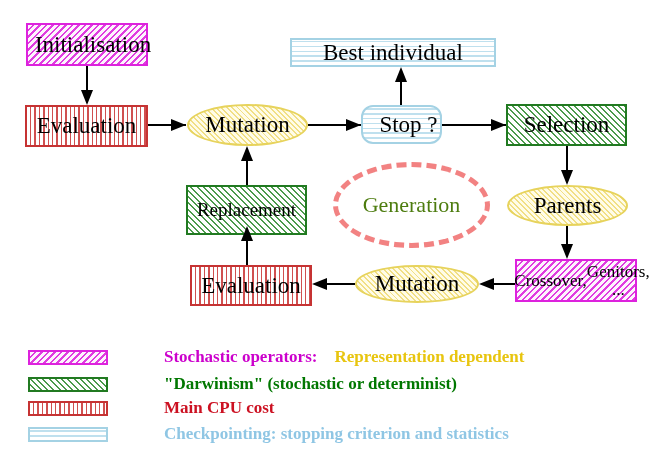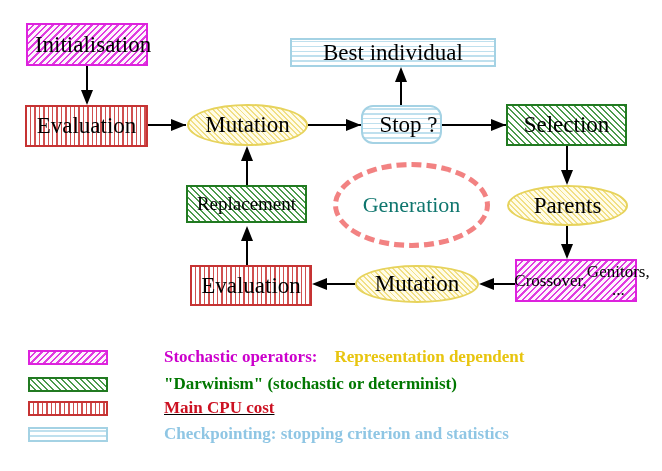--- a/index.html
+++ b/index.html
@@ -41,21 +41,21 @@
   .ah{position:absolute;width:0;height:0;}
   .ah-down{border-left:6px solid transparent;border-right:6px solid transparent;border-top:15px solid #000;}
   .ah-up{border-left:6px solid transparent;border-right:6px solid transparent;border-bottom:15px solid #000;}
   .ah-left{border-top:6px solid transparent;border-bottom:6px solid transparent;border-right:15px solid #000;}
   .ah-right{border-top:6px solid transparent;border-bottom:6px solid transparent;border-left:15px solid #000;}
   
   #generation{
     position:absolute;left:333px;top:162px;width:157px;height:86px;box-sizing:border-box;
     border:5px dashed #f28282;border-radius:50%;
     display:flex;align-items:center;justify-content:center;
-    color:#0f766e;font-size:22px;
+    color:#4d7c0f;font-size:22px;
   }
   
   .lrow{position:absolute;left:28px;display:flex;align-items:center;}
   .swatch{width:80px;height:15px;box-sizing:border-box;flex:0 0 auto;}
   .ltext{margin-left:56px;font-size:17px;font-weight:bold;white-space:pre;}
   .small2{font-size:17px;}
 </style>
 </head>
 <body>
 
@@ -77,21 +77,21 @@
 
   <div class="node hatch-magenta" style="left:515px;top:259px;width:122px;height:43px;flex-direction:row;font-size:16px;">
     <span class="small2">Crossover,</span>
     <span class="small2">Genitors, ...</span>
   </div>
 
   <div class="node hatch-yellow ellipse" style="left:355px;top:265px;width:124px;height:38px;">Mutation</div>
 
   <div class="node hatch-red" style="left:190px;top:265px;width:122px;height:41px;">Evaluation</div>
 
-  <div class="node hatch-green" style="left:186px;top:185px;width:121px;height:38px;font-size:19px;">Replacement</div>
+  <div class="node hatch-green" style="left:186px;top:185px;width:121px;height:50px;font-size:19px;">Replacement</div>
 
   <div id="generation">Generation</div>
 
   <div class="line lv" style="left:86px;top:66px;height:25px;"></div>
   <div class="ah ah-down" style="left:81px;top:90px;"></div>
 
   <div class="line lh" style="left:148px;top:124px;width:38px;"></div>
   <div class="ah ah-right" style="left:171px;top:119px;"></div>
 
   <div class="line lh" style="left:308px;top:124px;width:53px;"></div>
@@ -124,21 +124,21 @@
   <div class="lrow" style="top:347px;">
     <div class="swatch hatch-magenta"></div>
     <div class="ltext"><span style="color:#cc00cc;">Stochastic operators:</span><span>  </span><span style="color:#e8c50f;">Representation dependent</span></div>
   </div>
 
   <div class="lrow" style="top:374px;">
     <div class="swatch hatch-green"></div>
     <div class="ltext" style="color:#007700;">"Darwinism" (stochastic or determinist)</div>
   </div>
 
-  <div class="lrow" style="top:398px;text-decoration:underline;">
+  <div class="lrow" style="top:398px;">
     <div class="swatch hatch-red"></div>
     <div class="ltext" style="color:#cc1122;">Main CPU cost</div>
   </div>
 
   <div class="lrow" style="top:424px;">
     <div class="swatch hatch-cyan"></div>
     <div class="ltext" style="color:#8fc6e4;">Checkpointing: stopping criterion and statistics</div>
   </div>
 
 </div>

